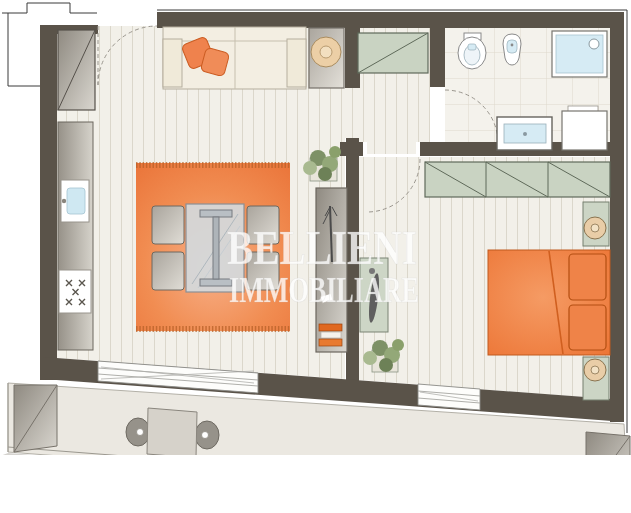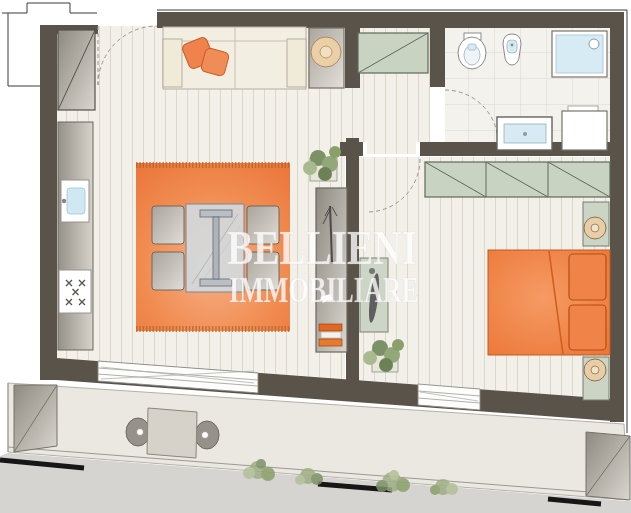--- a/index.html
+++ b/index.html
@@ -1,16 +1,16 @@
 <!DOCTYPE html>
 <html><head>
 <meta charset="utf-8">
 <style>
   html,body{margin:0;padding:0;background:#ffffff;}
-  .stage{position:relative;width:631px;height:513px;background:#ffffff;overflow:hidden;
+  .stage{position:relative;width:631px;height:455px;background:#ffffff;overflow:hidden;
          font-family:"Liberation Serif", serif;}
   svg{display:block;}
   text.wm{font-family:"Liberation Serif", serif;font-weight:600;}
 </style>
 </head>
 <body>
 
 <div class="stage">
 <svg width="631" height="513" viewBox="0 0 631 513">
   <defs>

